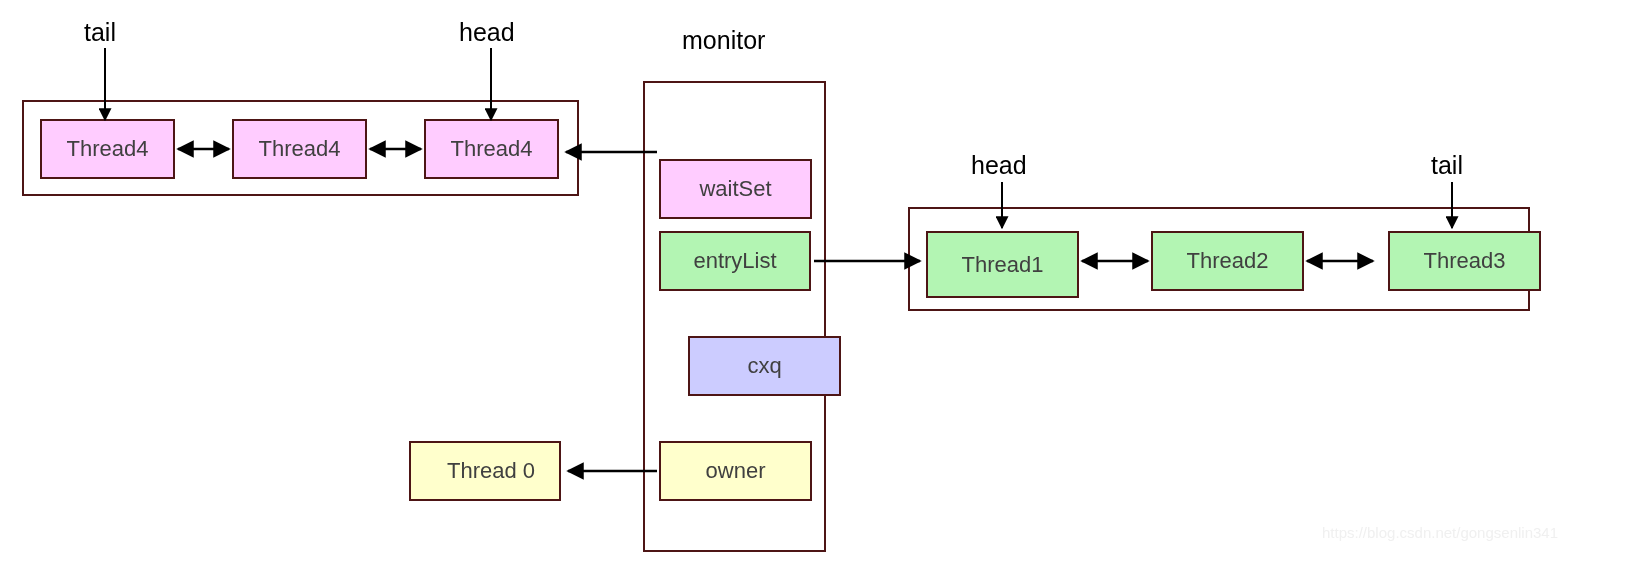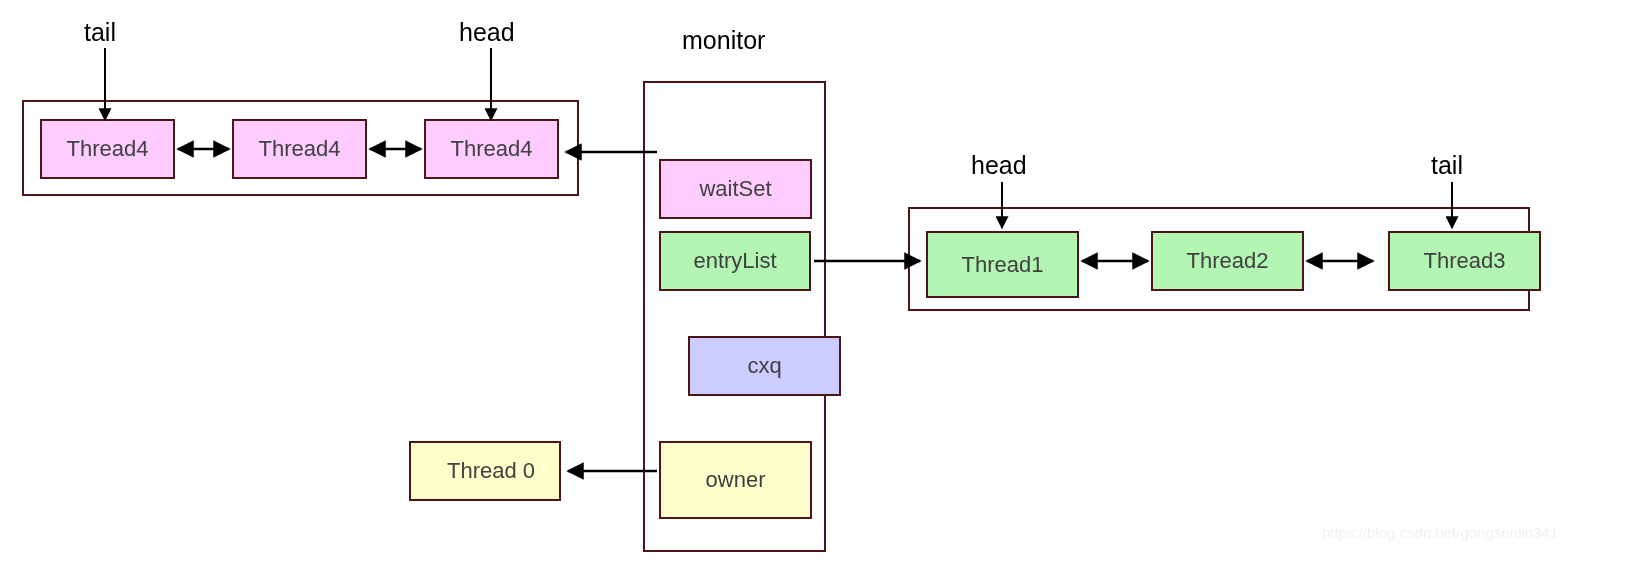--- a/index.html
+++ b/index.html
@@ -82,21 +82,21 @@
   <div class="caption" style="left:682px; top:28px;">monitor</div>
 
   <div class="container" style="left:643px; top:81px; width:183px; height:471px;"></div>
 
   <div class="node pink" style="left:659px; top:122px; width:153px; height:60px;margin-top:37px;">waitSet</div>
 
   <div class="node green" style="left:659px; top:231px; width:152px; height:60px;">entryList</div>
 
   <div class="node purple" style="left:688px; top:336px; width:153px; height:60px;">cxq</div>
 
-  <div class="node yellow" style="left:659px; top:441px; width:153px; height:78px;">owner</div>
+  <div class="node yellow" style="left:659px; top:441px; width:153px; height:60px;">owner</div>
 
   <div class="node yellow" style="left:409px; top:441px; width:152px; height:60px;padding-left:12px;">Thread 0</div>
 
   <div class="caption" style="left:971px; top:153px;">head</div>
 
   <div class="caption" style="left:1431px; top:153px;">tail</div>
 
   <div class="container" style="left:908px; top:207px; width:622px; height:104px;"></div>
 
   <div class="node green" style="left:926px; top:231px; width:153px; height:67px;">Thread1</div>

